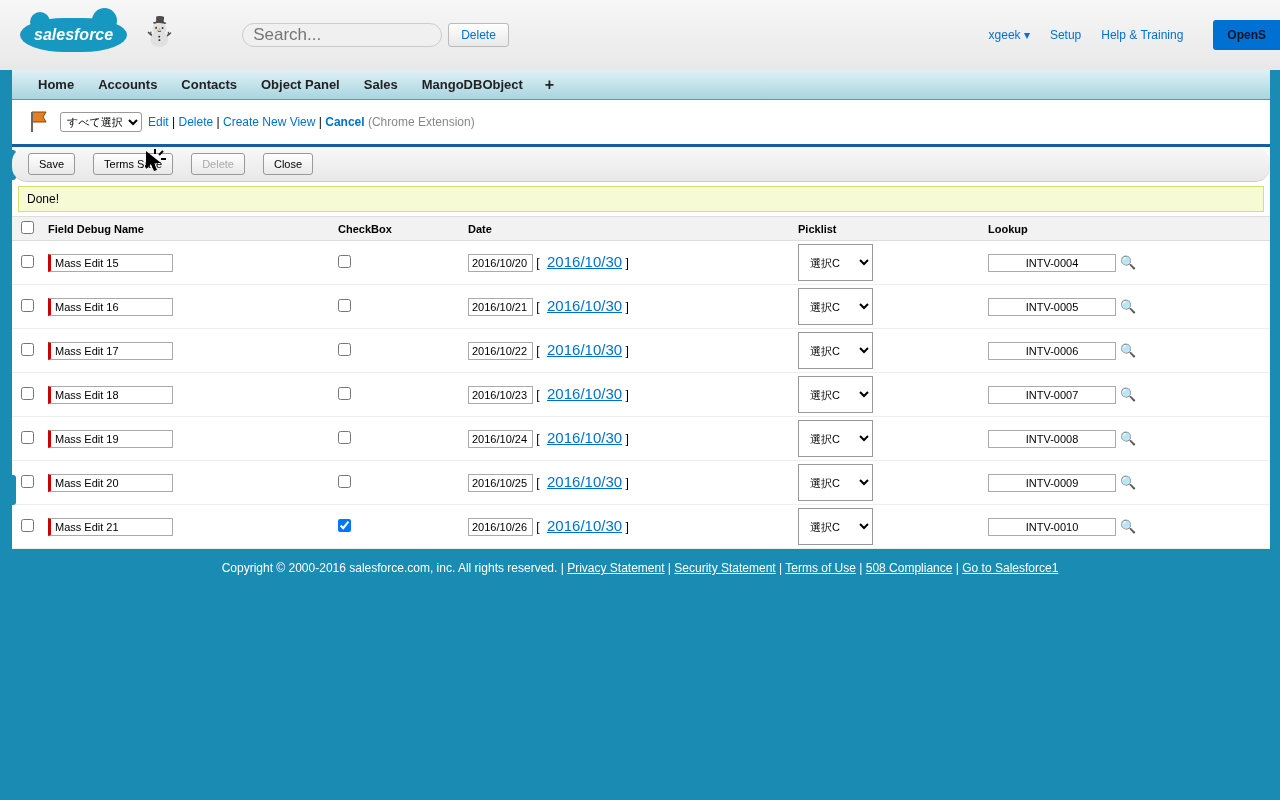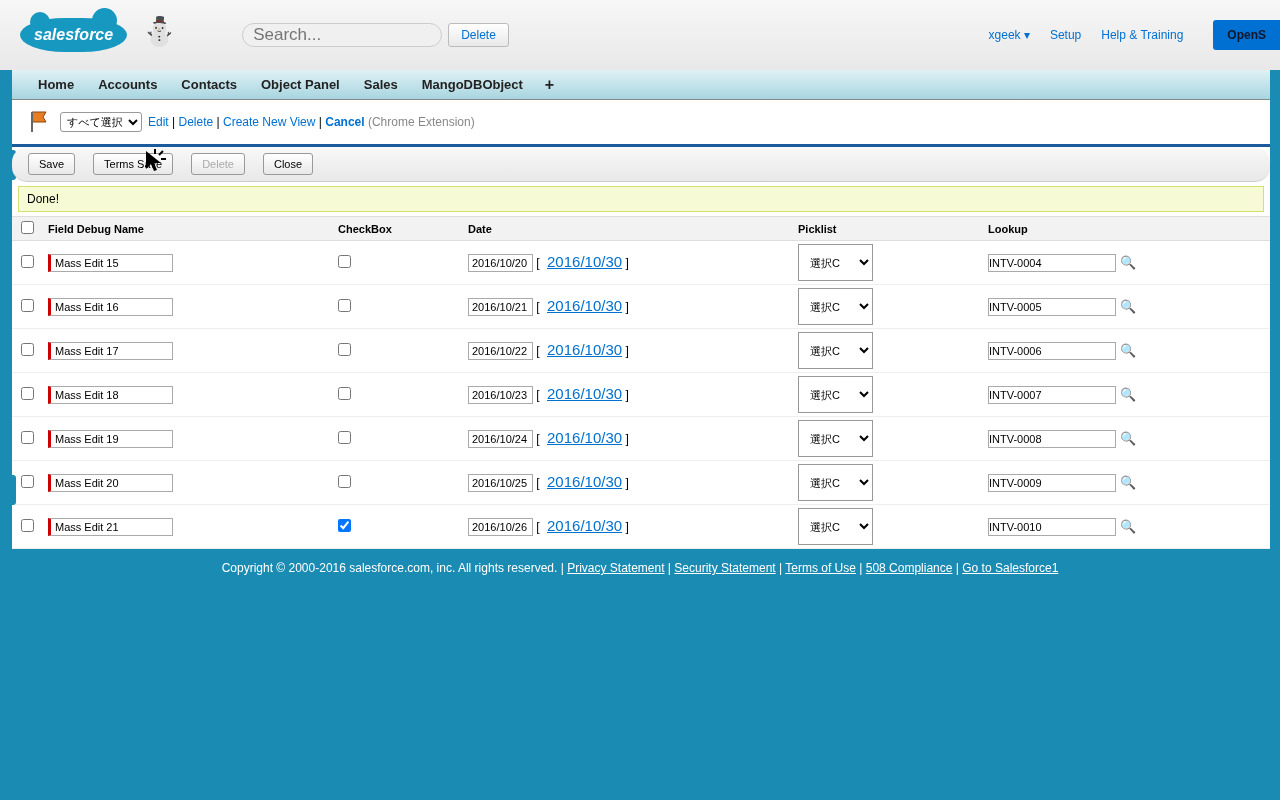--- a/index.html
+++ b/index.html
@@ -35,21 +35,21 @@
 .cursor-overlay { position: absolute; left: 130px; top: 2px; font-size: 20px; pointer-events: none; }
 .done-bar { background: #f6fbd6; border: 1px solid #d4e06f; margin: 4px 6px; padding: 5px 8px; font-size: 12px; }
 .grid { width: 100%; border-collapse: collapse; }
 .grid th { background: #f2f2f2; border-top: 1px solid #ddd; border-bottom: 1px solid #ddd; text-align: left; padding: 4px 6px; font-size: 11px; font-weight: bold; }
 .grid td { border-bottom: 1px solid #eee; padding: 3px 6px; font-size: 12px; vertical-align: middle; }
 .grid .chk-col { width: 30px; text-align: center; }
 .field-input { width: 125px; height: 18px; border: 1px solid #aaa; border-left: 3px solid #c00; padding: 0 4px; font-size: 11px; }
 .date-input { width: 65px; height: 18px; border: 1px solid #aaa; padding: 0 3px; font-size: 11px; }
 .date-link { color: #0070d2; font-size: 15px; margin-left: 4px; }
 .pick-select { width: 75px; height: 37px; border: 1px solid #999; border-radius: 0; font-size: 11px; background: #fff; padding-left: 7px; }
-.lookup-input { width: 128px; height: 18px; border: 1px solid #aaa; padding: 0 0; font-size: 11px; }
+.lookup-input { width: 128px; height: 18px; border: 1px solid #aaa; padding: 0 0; font-size: 11px; text-align: center; }
 .lookup-icon { margin-left: 4px; cursor: pointer; font-size: 13px; }
 .footer { background: #1a8bb3; color: #fff; text-align: center; padding: 12px; font-size: 12px; }
 .footer a { color: #fff; text-decoration: underline; }
 .left-handle, .mid-handle { position: absolute; left: -6px; width: 10px; height: 30px; background: #1a8bb3; border-radius: 3px; }
 .left-handle { top: 80px; }
 .mid-handle { top: 405px; }
 th.debug-col { width: 290px; }
 th.check-col { width: 130px; }
 th.date-col { width: 330px; }
 th.pick-col { width: 190px; }

